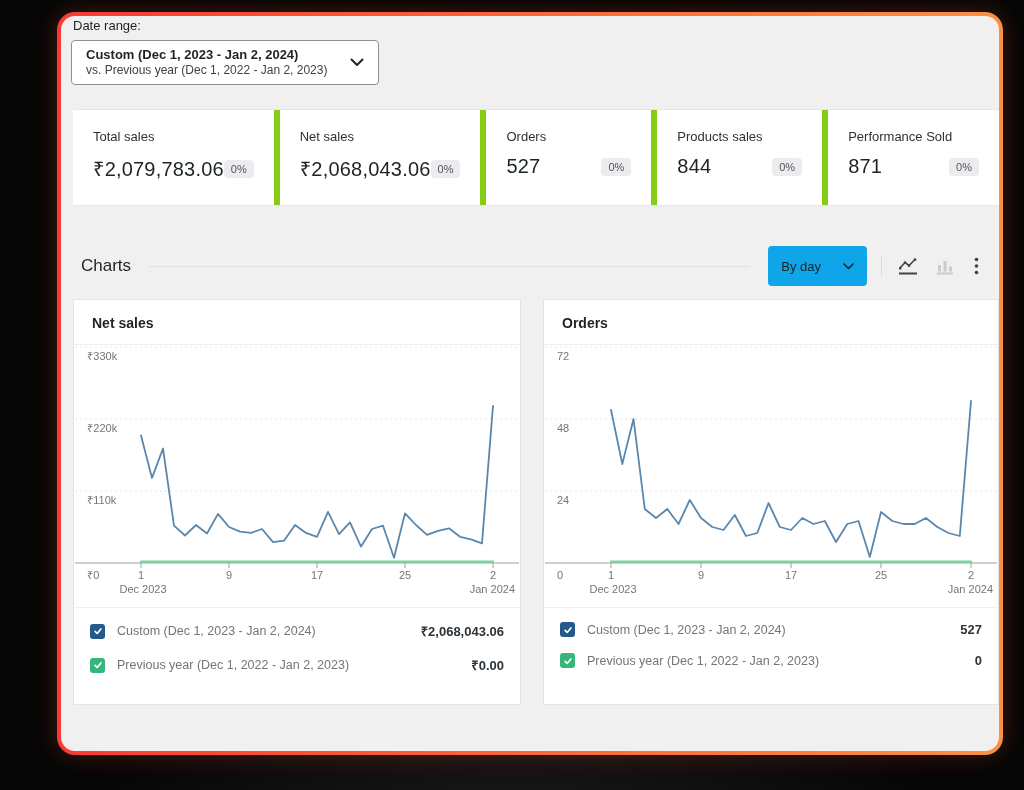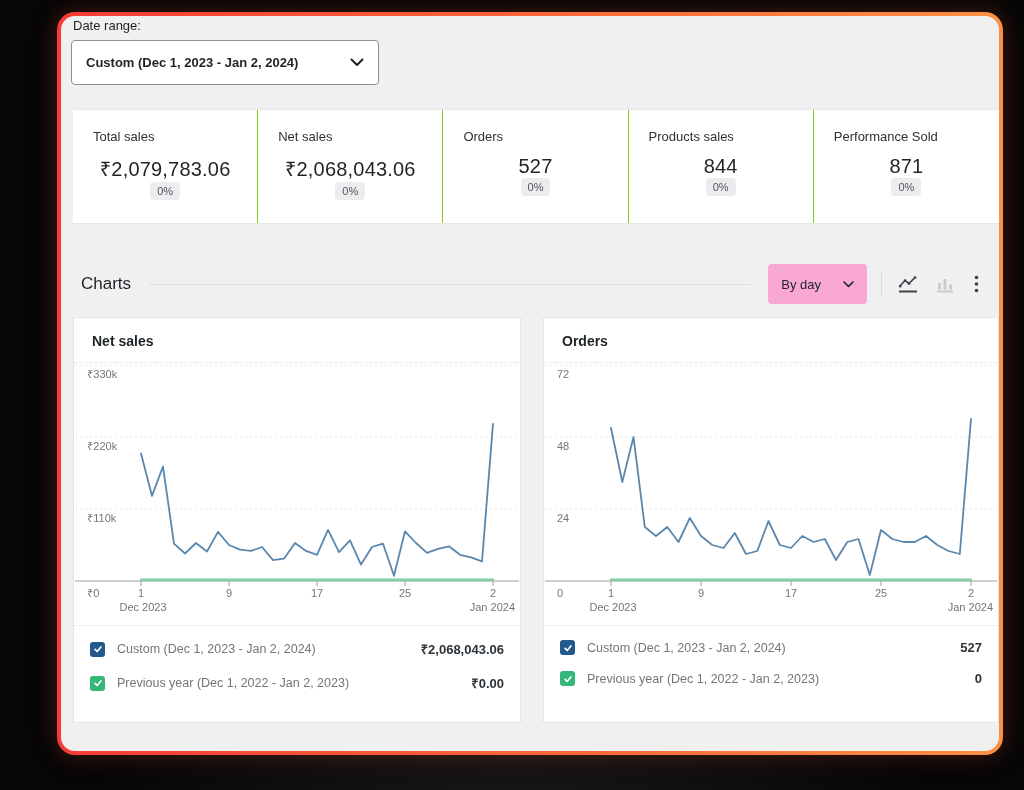--- a/index.html
+++ b/index.html
@@ -25,30 +25,30 @@
   
   .section-head { display:flex; align-items:center; gap:18px; margin:42px 16px 0 20px; }
   .section-head.charts { margin-top:40px;text-align:center; }
   .section-title { font-size:17px; font-weight:500; color:#1d2327; white-space:nowrap; }
   .rule { flex:1; height:1px; background:#e0e0e1; }
   .kebab-btn { background:none; border:none; padding:4px; cursor:pointer; display:flex; }
 
   
   .metrics { margin:24px 0 0 12px; display:grid; grid-template-columns:repeat(5,1fr);
              background:#fff; border-top:1px solid #e6e7e9; border-bottom:1px solid #e6e7e9; }
-  .metric { padding:19px 20px 23px; border-right:1px solid #84cc16; background:#fff; cursor:pointer; }
+  .metric { padding:19px 20px 23px; border-right:6px solid #84cc16; background:#fff; cursor:pointer; }
   .metric:last-child { border-right:none; }
   .metric .m-label { font-size:13px; color:#2c3338; }
-  .metric .m-row { display:flex; justify-content:space-between; align-items:center; margin-top:11px;flex-direction:column; }
+  .metric .m-row { display:flex; justify-content:space-between; align-items:center; margin-top:11px; }
   .metric .m-value { font-size:20px; font-weight:500; color:#1d2327; letter-spacing:.2px; }
   .metric .m-delta { background:#ececee; border-radius:4px; padding:3px 7px; font-size:11px; color:#50575e; }
 
   
   .charts-controls { display:flex; align-items:center; gap:14px; }
-  .interval-select { background:#f9a8d4; border-radius:4px; height:40px; padding:0 13px;
+  .interval-select { background:#0ea5e9; border-radius:4px; height:40px; padding:0 13px;
                      display:flex; align-items:center; gap:22px; font-size:13px; color:#1d2327;
                      cursor:pointer; }
   .vsep { width:1px; height:22px; background:#dcdcde; }
   .icon-btn { background:none; border:none; padding:2px; cursor:pointer; display:flex; }
 
   
   .charts-row { margin:13px 0 0 12px; display:flex; gap:22px; }
   .chart-card { background:#fff; border:1px solid #e2e4e7; }
   .chart-card.left { width:448px; flex:none; }
   .chart-card.right { flex:1; }
@@ -67,20 +67,21 @@
 
 <div class="stage">
   <div class="frame">
     <div class="page">
 
       <div class="dr-label">Date range:</div>
 
       <div class="dr-select">
         <div>
           <div class="l1">Custom (Dec 1, 2023 - Jan 2, 2024)</div>
+          <div class="l2">vs. Previous year (Dec 1, 2022 - Jan 2, 2023)</div>
         </div>
         <svg width="14" height="9" viewBox="0 0 14 9">
           <polyline points="1.5,1.5 7,7 12.5,1.5" fill="none" stroke="#1d2327" stroke-width="2" stroke-linecap="round" stroke-linejoin="round"></polyline>
         </svg>
       </div>
 
 
       <div class="metrics" id="metrics">
           <div class="metric">
             <div class="m-label">Total sales</div>

